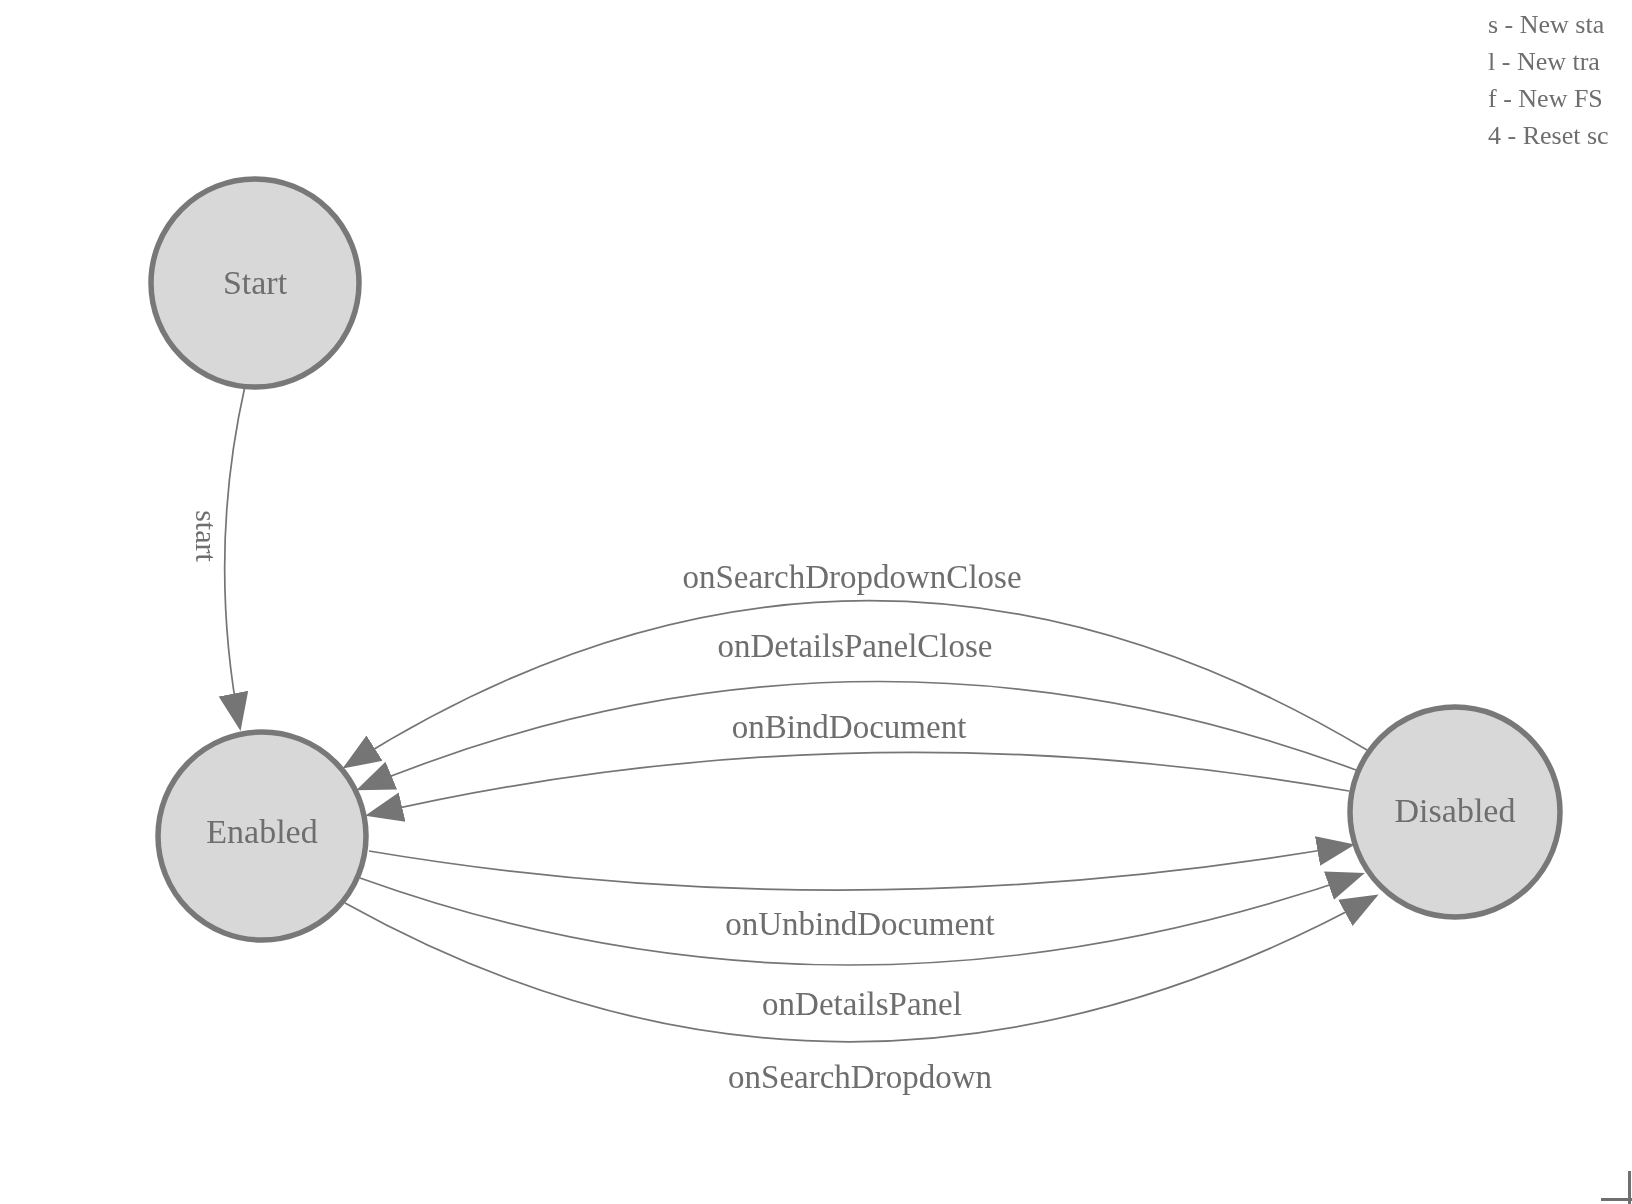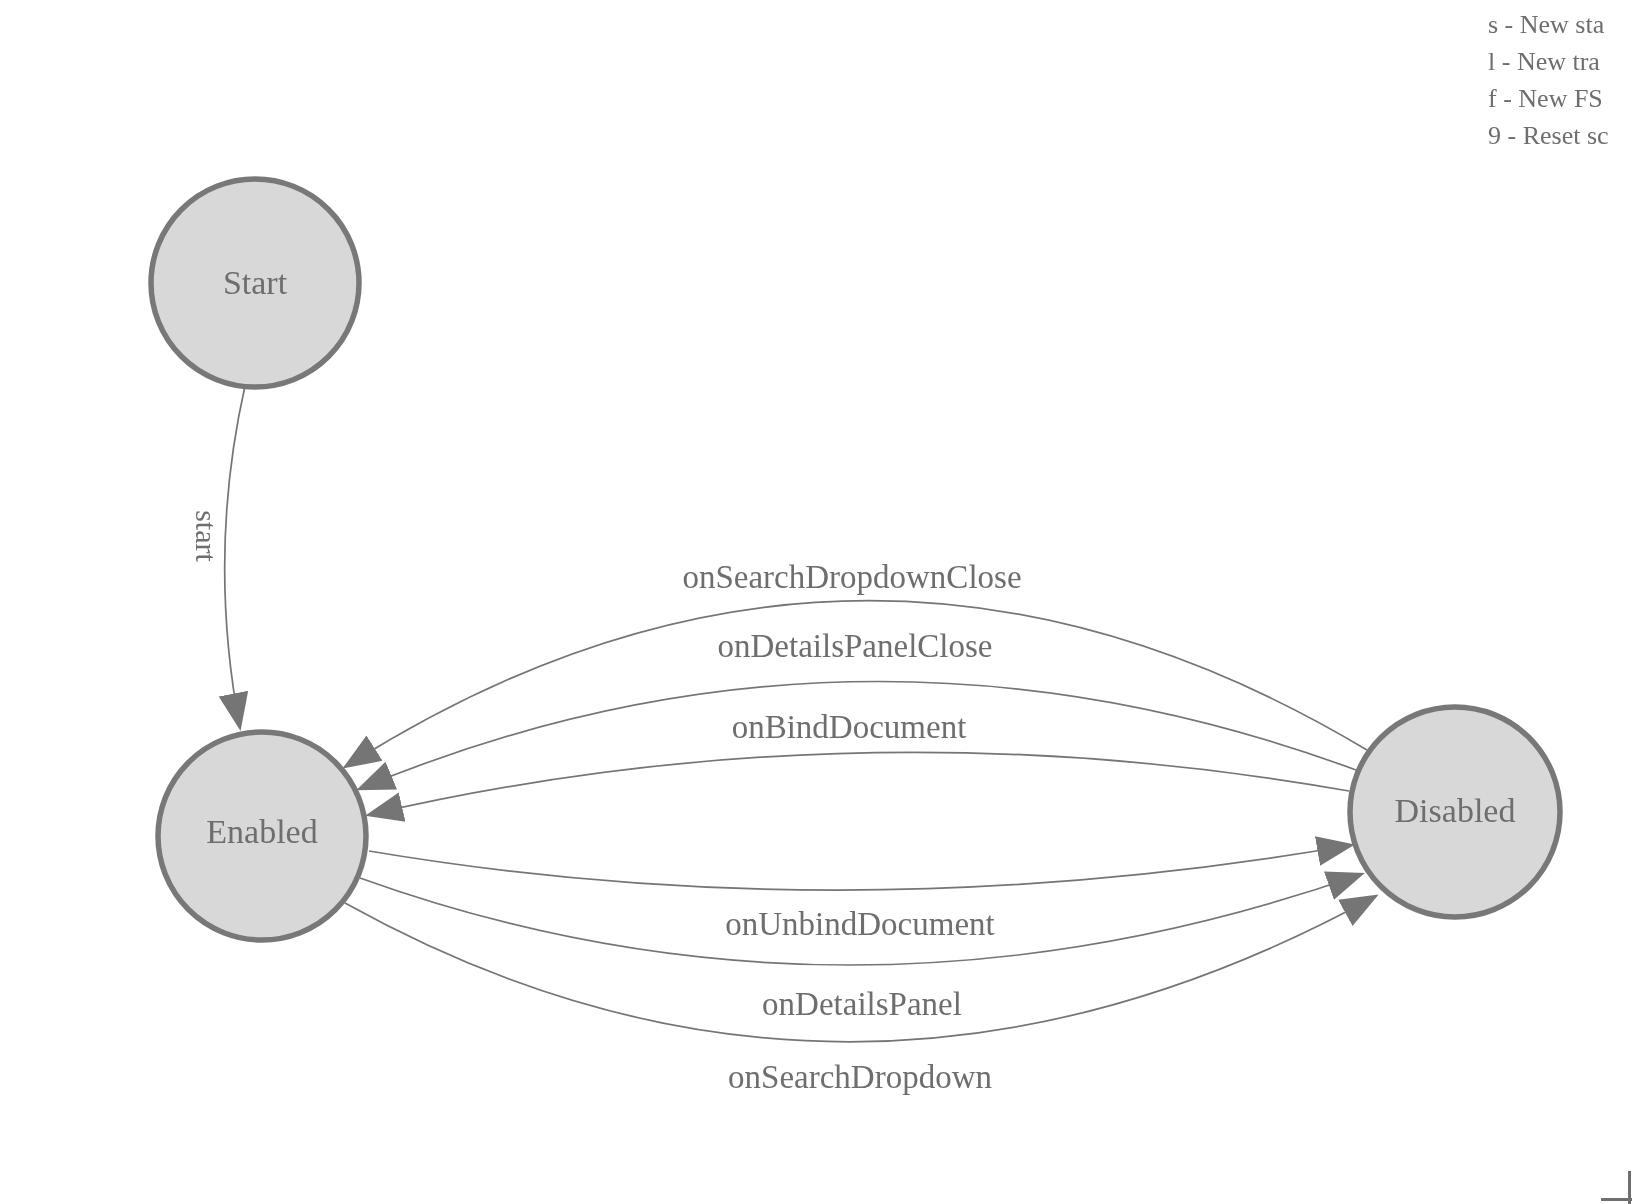--- a/index.html
+++ b/index.html
@@ -94,19 +94,19 @@
     <g>
       <circle class="state-circle" cx="1455" cy="812" r="105"></circle>
       <text class="state-label" x="1455" y="822">Disabled</text>
     </g>
   </svg>
 
   <div class="legend">
     <div>s - New sta</div>
     <div>l - New tra</div>
     <div>f - New FS</div>
-    <div>9 - Reset sc</div>
+    <div>4 - Reset sc</div>
   </div>
 
   <div class="corner-mark-v"></div>
   <div class="corner-mark-h"></div>
 
 </div>
 
 </body></html>

